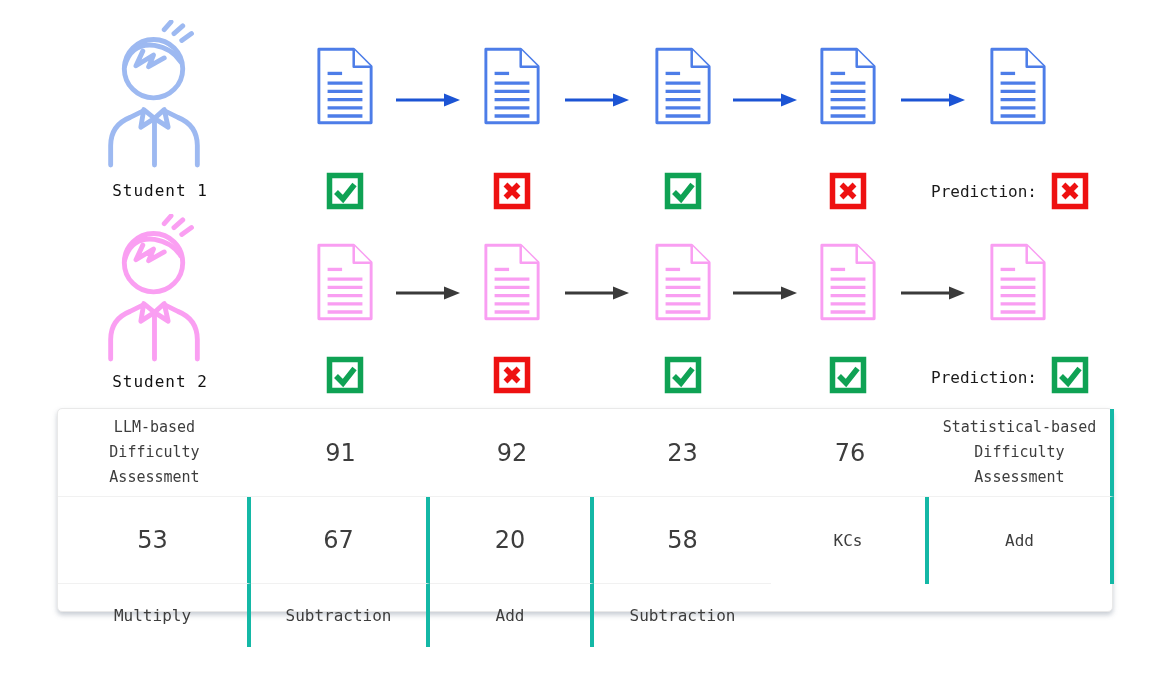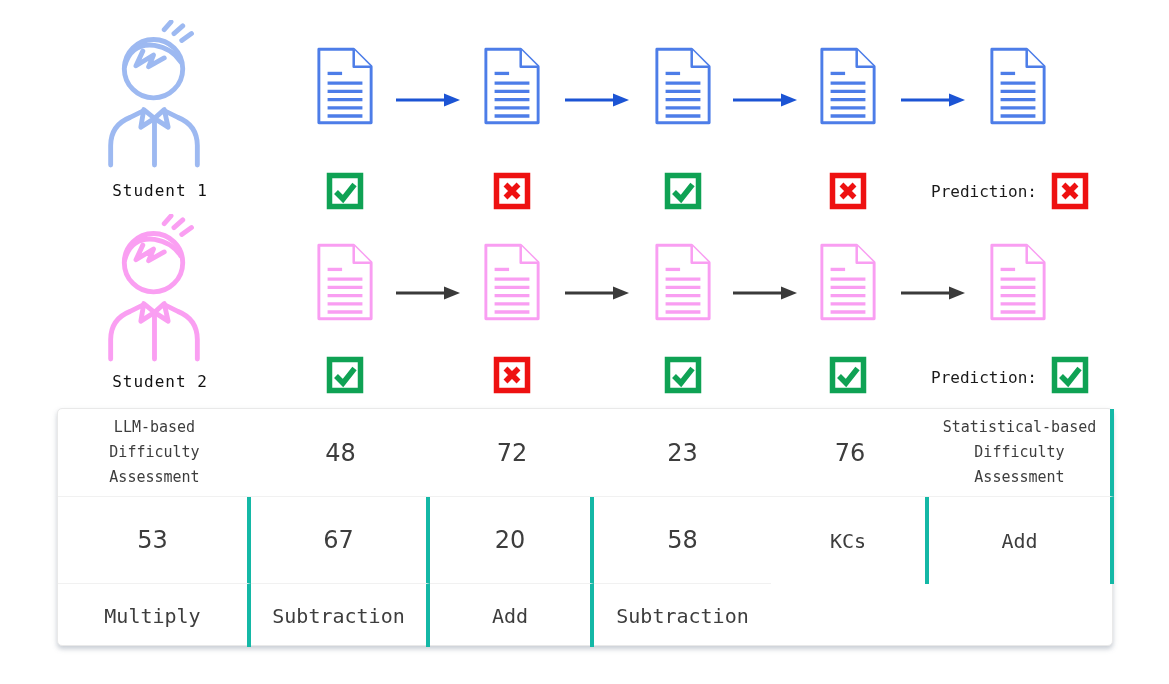--- a/index.html
+++ b/index.html
@@ -19,40 +19,40 @@
   .doc line{stroke:currentColor;stroke-width:3.4;}
   .arrow{position:absolute;width:66px;height:16px;}
   .arrow line{stroke:currentColor;stroke-width:3;}
   .arrow path{fill:currentColor;}
   .result{position:absolute;width:38px;height:38px;}
   .pred-label{
     position:absolute;width:112px;font-size:16px;color:#1a1a1a;white-space:nowrap;
   }
   
   .dtable{
-    position:absolute;left:57px;top:408px;width:1056px;height:238px;
+    position:absolute;left:57px;top:408px;width:1056px;height:204px;
     display:grid;
     grid-template-columns:193px 179px 164px 177px 158px 185px;
     grid-template-rows:88px 87px 63px;
     background:#ffffff;
     border:1px solid #e9e9e9;border-radius:5px;
     box-shadow:0 3px 5px rgba(96,112,133,0.35);
     box-sizing:border-box;
     color:#3d3d3d;
   }
   .cell{
     display:flex;align-items:center;justify-content:center;text-align:center;
     border-right:4px solid #14b8a6;border-bottom:1px solid #f1f1f1;
     box-sizing:border-box;
   }
   .cell.no-r{border-right:none;}
   .cell.no-b{border-bottom:none;}
   .cell.hdr{font-size:15px;line-height:1.65;white-space:pre-line;}
   .cell.num{font-family:"DejaVu Sans","Liberation Sans",sans-serif;font-size:24px;}
-  .cell.kc{font-size:20px;}
+  .cell.kc{font-size:16px;}
   .avatar path, .avatar circle{fill:none;stroke:currentColor;stroke-width:5;stroke-linecap:round;stroke-linejoin:round;}
 </style>
 </head>
 <body>
 
 <div class="stage">
 
   <svg class="avatar" style="left: 98px; top: 20px; color: rgb(157, 185, 241);" viewBox="0 0 115 150">
     <circle cx="57" cy="49" r="30"></circle>
     <path d="M27.5 46 Q34 22 58 25 Q76 28 85 42"></path>
@@ -277,22 +277,22 @@
         <rect x="3.5" y="3.5" width="31" height="31" fill="#ffffff" stroke="#0fa254" stroke-width="5.5"></rect>
         <path d="M10 20 L17 27 L28.5 12.5" fill="none" stroke="#0fa254" stroke-width="5.5"></path>
       </svg>
     </span>
 
   <div class="dtable">
 
     <div class="cell hdr no-r">LLM-based
 Difficulty
 Assessment</div>
-    <div class="cell num no-r">48</div>
-    <div class="cell num no-r">72</div>
+    <div class="cell num no-r">91</div>
+    <div class="cell num no-r">92</div>
     <div class="cell num no-r">23</div>
     <div class="cell num no-r">76</div>
 
     <div class="cell hdr">Statistical-based
 Difficulty
 Assessment</div>
     <div class="cell num">53</div>
     <div class="cell num">67</div>
     <div class="cell num">20</div>
     <div class="cell num no-r">58</div>

